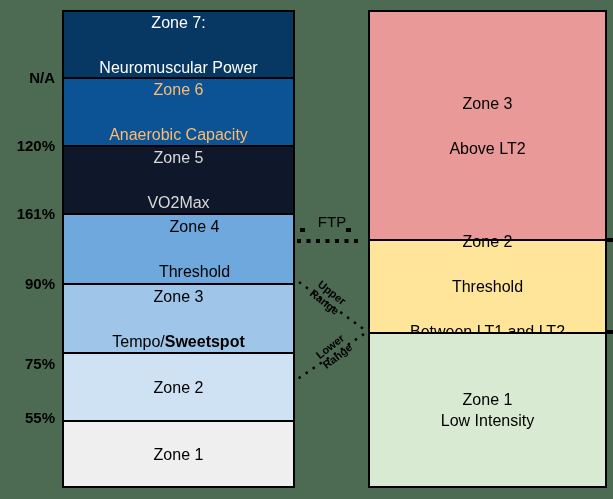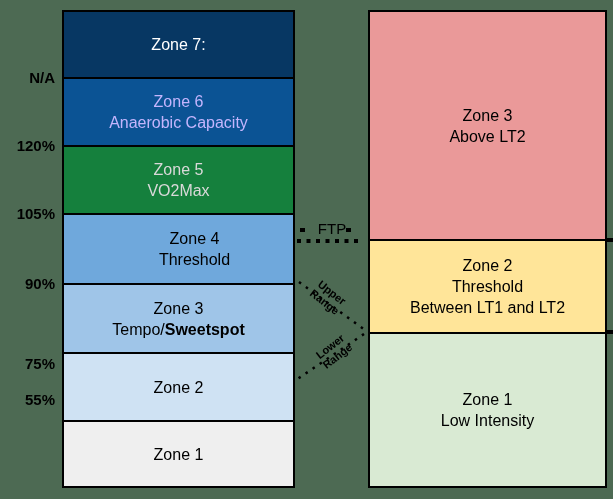--- a/index.html
+++ b/index.html
@@ -27,21 +27,21 @@
   .zone {
     display: flex;
     flex-direction: column;
     align-items: center;
     justify-content: center;
     text-align: center;
     font-size: 16px;
     line-height: 21px;
     box-sizing: border-box;
   }
-  .zone.sep { border-bottom: 2px solid #000; }
+  .zone.sep { border-bottom: 2px solid #000; gap: 24px; }
   
   .lz7 { height: 67px; }
   .lz6 { height: 68px; }
   .lz5 { height: 68px; }
   .lz4 { height: 70px; padding-left: 32px; }
   .lz3 { height: 69px; }
   .lz2 { height: 68px; }
   .lz1 { height: 64px; }
   
   .rz3 { height: 229px; }
@@ -55,25 +55,25 @@
     font-size: 15px;
     font-weight: 700;
     color: #000;
     line-height: 18px;
   }
   .tick-na   { top: 69px;  }
   .tick-120  { top: 137px; }
   .tick-105  { top: 205px; }
   .tick-90   { top: 275px; }
   .tick-75   { top: 355px; }
-  .tick-55   { top: 391px; }
+  .tick-55   { top: 409px; }
   
   .ftp-label {
     position: absolute;
-    left: 310px; top: 220px;
+    left: 310px; top: 213px;
     width: 44px;
     text-align: center;
     font-size: 15px;
     color: #000;
   }
   .range-label {
     position: absolute;
     width: 44px;
     text-align: center;
     font-size: 11px;
@@ -92,34 +92,35 @@
   }
   .bold { font-weight: 700; }
 </style>
 </head>
 <body style="background-color: rgb(77, 106, 83);">
 
 <div class="canvas">
 
   <div class="tick tick-na">N/A</div>
   <div class="tick tick-120">120%</div>
-  <div class="tick tick-105">105%</div>
+  <div class="tick tick-105">161%</div>
   <div class="tick tick-90">90%</div>
   <div class="tick tick-75">75%</div>
   <div class="tick tick-55">55%</div>
 
   <div class="zone-box left-box">
     <div class="zone sep lz7" style="background-color: rgb(7, 55, 99); color: rgb(255, 255, 255);">
       <div>Zone 7:</div>
+      <div>Neuromuscular Power</div>
     </div>
-    <div class="zone sep lz6" style="background-color: rgb(11, 83, 148); color: #c4b5fd;">
+    <div class="zone sep lz6" style="background-color: rgb(11, 83, 148); color: #fdba74;">
       <div>Zone 6</div>
       <div>Anaerobic Capacity</div>
     </div>
-    <div class="zone sep lz5" style="background-color: #15803d; color: rgb(217, 217, 217);">
+    <div class="zone sep lz5" style="background-color: #0f172a; color: rgb(217, 217, 217);">
       <div>Zone 5</div>
       <div>VO2Max</div>
     </div>
     <div class="zone sep lz4" style="background-color: rgb(111, 168, 220); color: rgb(0, 0, 0);">
       <div>Zone 4</div>
       <div>Threshold</div>
     </div>
     <div class="zone sep lz3" style="background-color: rgb(159, 197, 232); color: rgb(0, 0, 0);">
       <div>Zone 3</div>
       <div><span>Tempo/</span><span class="bold">Sweetspot</span></div>

